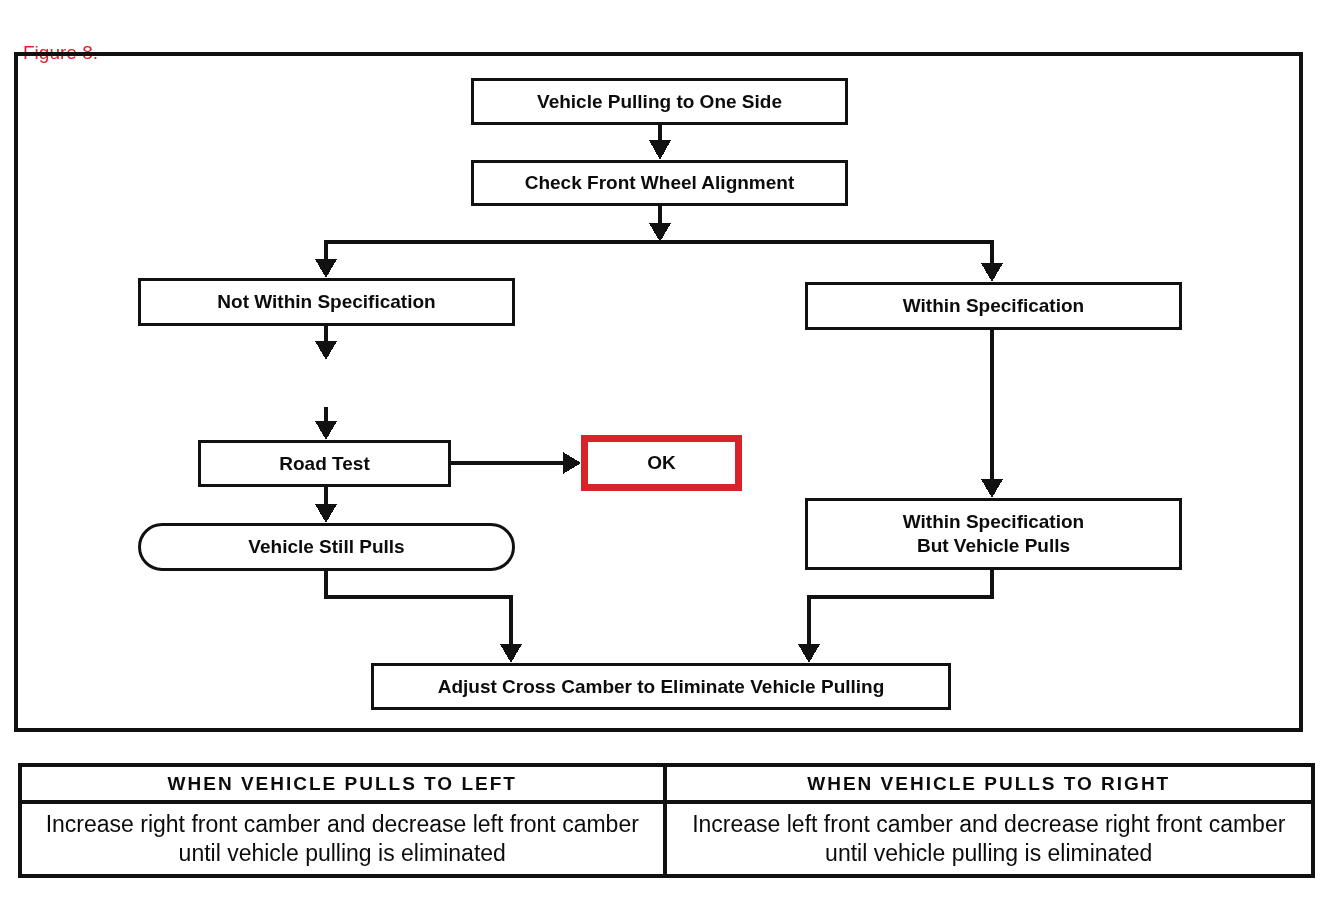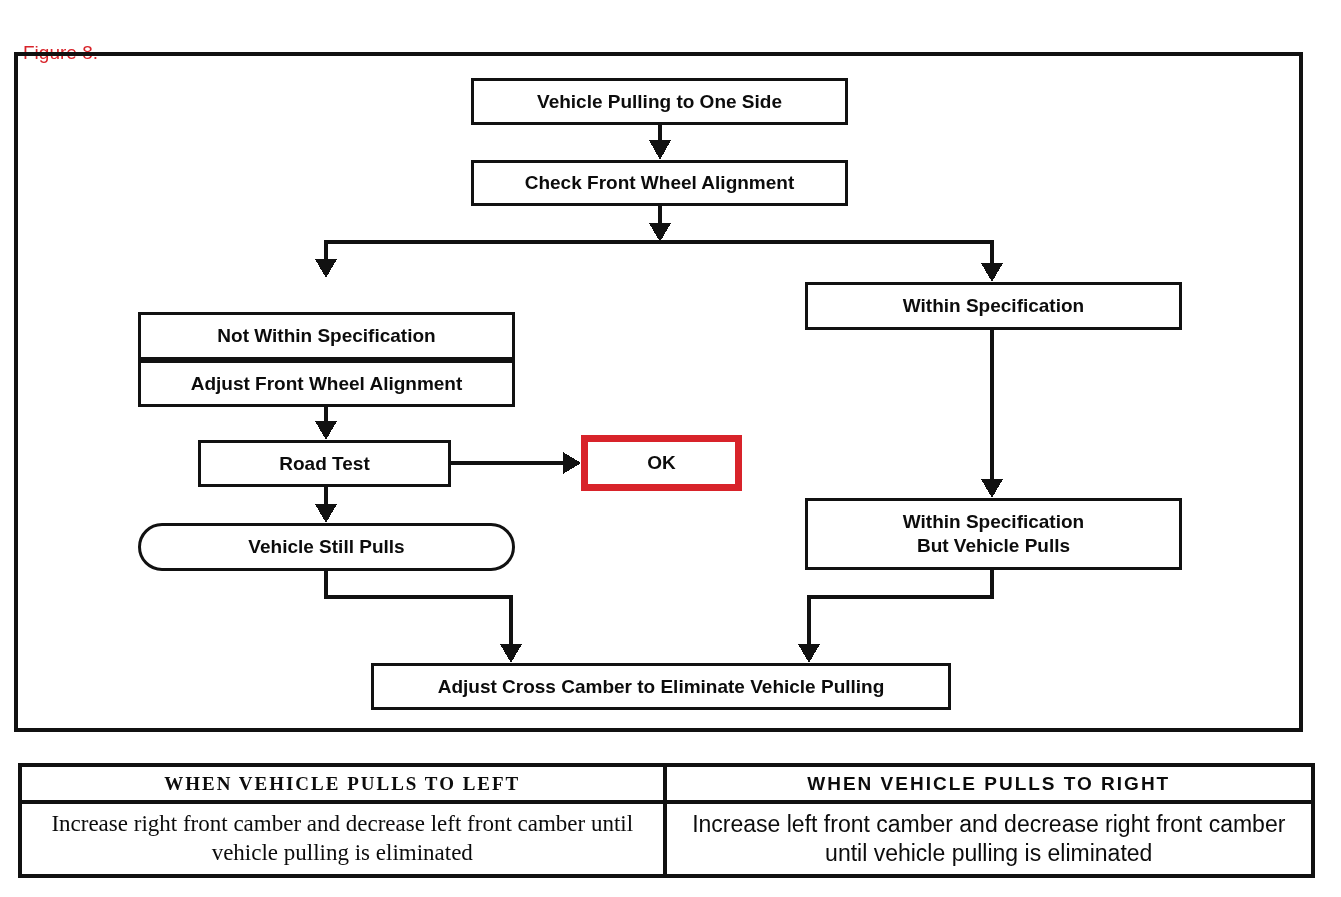--- a/index.html
+++ b/index.html
@@ -64,21 +64,21 @@
     grid-template-rows: 37px 1fr;
     background: #ffffff;
   }
   .cell {
     display: flex;
     align-items: center;
     justify-content: center;
     text-align: center;
     color: #0c0c0c;
   }
-  .cell.col-left { border-right: 4px solid var(--line-black, #111111); font-family: Liberation Serif, serif; }
+  .cell.col-left { border-right: 4px solid var(--line-black, #111111); }
   .cell.th {
     border-bottom: 4px solid var(--line-black, #111111);
     font-weight: bold;
     font-size: 19px;
     letter-spacing: 2px;
   }
   .cell.td {
     font-size: 23px;
     line-height: 1.25;
     padding: 4px 14px;
@@ -148,23 +148,22 @@
     <g>
       <path d="M978 518 V545 H795 V594" fill="none" stroke-width="4"></path>
       <polygon points="784,592 806,592 795,611" stroke="none"></polygon>
     </g>
   </svg>
 
   <div class="node" style="left:457px; top:26px; width:377px; height:47px;">Vehicle Pulling to One Side</div>
 
   <div class="node" style="left:457px; top:108px; width:377px; height:46px;">Check Front Wheel Alignment</div>
 
-  <div class="node" style="left:124px; top:226px; width:377px; height:48px;margin-top:34px;">Not Within Specification</div>
+  <div class="node" style="left:124px; top:226px; width:377px; height:48px;">Not Within Specification</div>
 
-  <div class="node" style="left:124px; top:308px; width:377px; height:47px;">Adjust Front Wheel Alignment</div>
 
   <div class="node" style="left:184px; top:388px; width:253px; height:47px;">Road Test</div>
 
   <div class="node ok-node" style="left:567px; top:383px; width:161px; height:56px;">OK</div>
 
   <div class="node" style="left:124px; top:471px; width:377px; height:48px;border-radius:24px;">Vehicle Still Pulls</div>
 
   <div class="node" style="left:791px; top:230px; width:377px; height:48px;">Within Specification</div>
 
   <div class="node" style="left:791px; top:446px; width:377px; height:72px;">Within Specification

